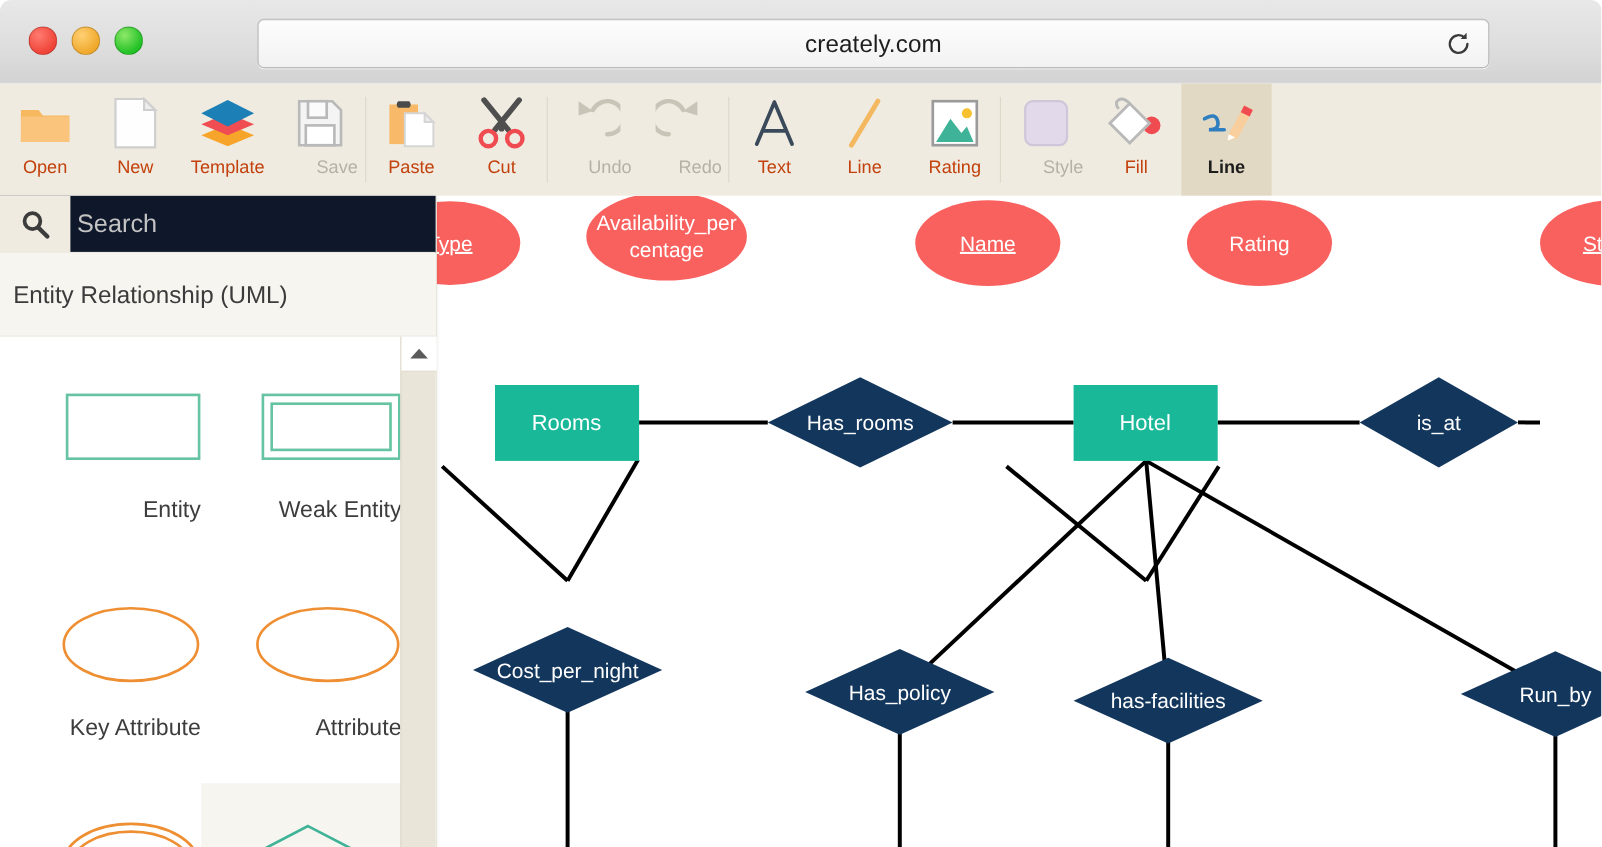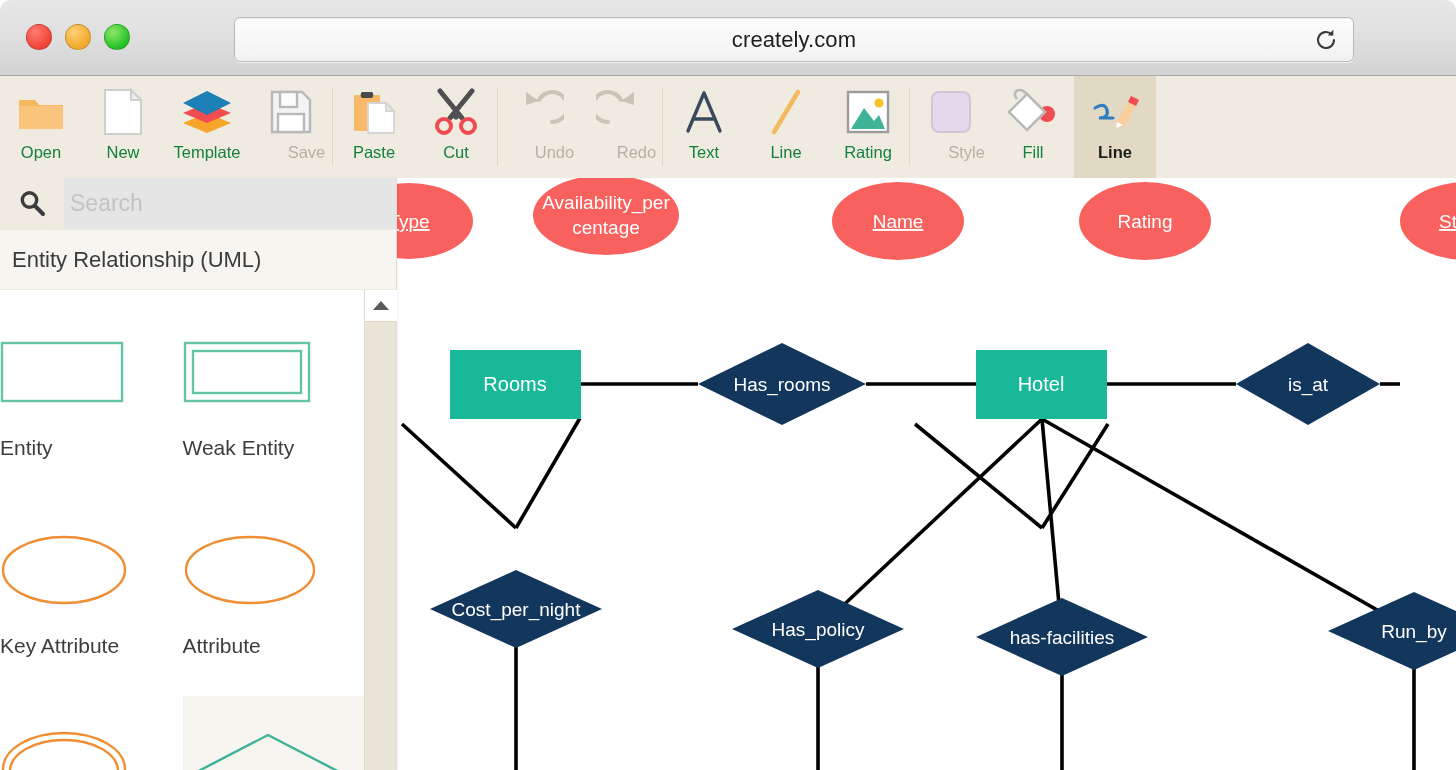--- a/index.html
+++ b/index.html
@@ -43,71 +43,71 @@
     background: #efebe1; display: flex; align-items: stretch;
   }
   .tb-sep { width: 1px; background: #ded8c9; margin: 12px 0; }
   .tb-item {
     width: 82px; display: flex; flex-direction: column; align-items: center;
     justify-content: flex-start; padding-top: 10px; cursor: pointer;
     position: relative;
   }
   .tb-item.wide { width: 86px; }
   .tb-ico { height: 52px; display: flex; align-items: center; justify-content: center; }
-  .tb-lab { font-size: 16.5px; color: #15803d; margin-top: 5px; }
+  .tb-lab { font-size: 16.5px; color: #c2410c; margin-top: 5px; }
   .tb-item.disabled .tb-lab { color: #b6b1a5; margin-left: 31px; }
   .tb-item.active { background: #e2d9c4; }
   .tb-item.active .tb-lab { font-weight: bold; color: #1d1d1d; }
 
   
   .canvas {
     position: absolute; left: 0; top: 178px; width: 1456px; height: 592px;
     background: #ffffff; overflow: hidden;
   }
   .canvas svg { position: absolute; left: 0; top: 0; }
 
   
   .panel {
     position: absolute; left: 0; top: 178px; width: 397px; height: 592px;
     background: #ffffff; border-right: 1px solid #e2ddcf;
     box-shadow: 1px 0 3px rgba(0,0,0,.06);
   }
   .searchrow {
-    position: relative; height: 52px; background: #e5e5e5;
-    border-bottom: 1px solid #eceae3; display: flex; align-items: flex-end;
+    position: relative; height: 52px; background: #0f172a;
+    border-bottom: 1px solid #eceae3; display: flex; align-items: flex-start;
   }
   .search-ico-box {
     width: 64px; height: 52px; display:flex; align-items:center; justify-content:center;
     background: #efebe1; cursor: pointer; position: relative;
   }
   .search-ico-box:after{
     content:""; position:absolute; left:50%; bottom:-1px;
     width:0;height:0; border-left:9px solid transparent; border-top:9px solid #efebe1;
     transform: translateX(6px);
   }
   .search-input {
     flex: 1; border: 0; outline: none; font-size: 23px; color: #6f6f6f;
     background: transparent; padding-left: 6px; height: 100%;
     font-family: "Liberation Sans", sans-serif;
   }
   .search-input::placeholder { color: #c3c3c3; }
   .lib-header {
-    height: 60px; background: #f7f5f0; display: flex; align-items: center;
+    height: 76px; background: #f7f5f0; display: flex; align-items: center;
     padding-left: 12px; border-bottom: 1px solid #eceae3; cursor: pointer;
   }
   .lib-title { font-size: 22px; color: #3b3b3b; }
 
   .shape-area { position: relative; height: 480px; }
   .shape-grid {
     position: absolute; left: 0; top: 0; width: 365px; height: 480px;
     display: grid; grid-template-columns: 1fr 1fr; grid-auto-rows: 198px;
     padding-top: 10px;
   }
   .shape-cell {
-    display: flex; flex-direction: column; align-items: flex-start; justify-content: flex-start;
+    display: flex; flex-direction: column; align-items: flex-end; justify-content: flex-start;
     padding-top: 22px; cursor: pointer;
   }
   .shape-cell.hover { background: #f7f5f0; }
   .shape-art { height: 100px; display: flex; align-items: center; justify-content: center; }
   .shape-lab { font-size: 21px; color: #3d3d3d; margin-top: 14px; }
 
   .vscroll {
     position: absolute; right: 0; top: 0; width: 32px; height: 480px;
     background: #e9e5d9; border-left: 1px solid #ded8c9;
   }

